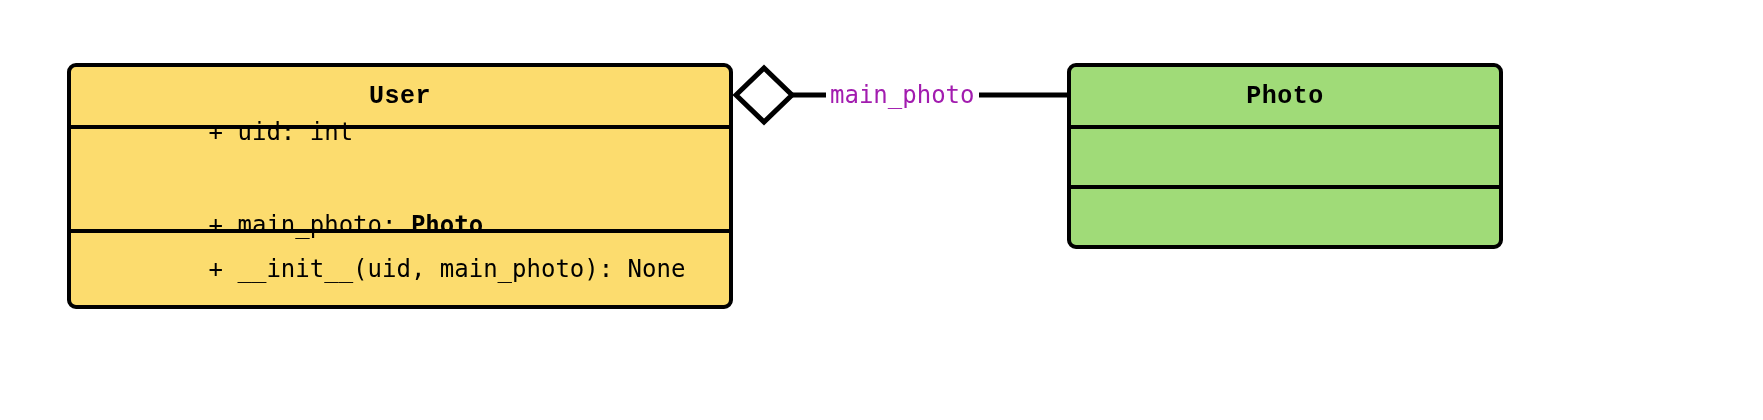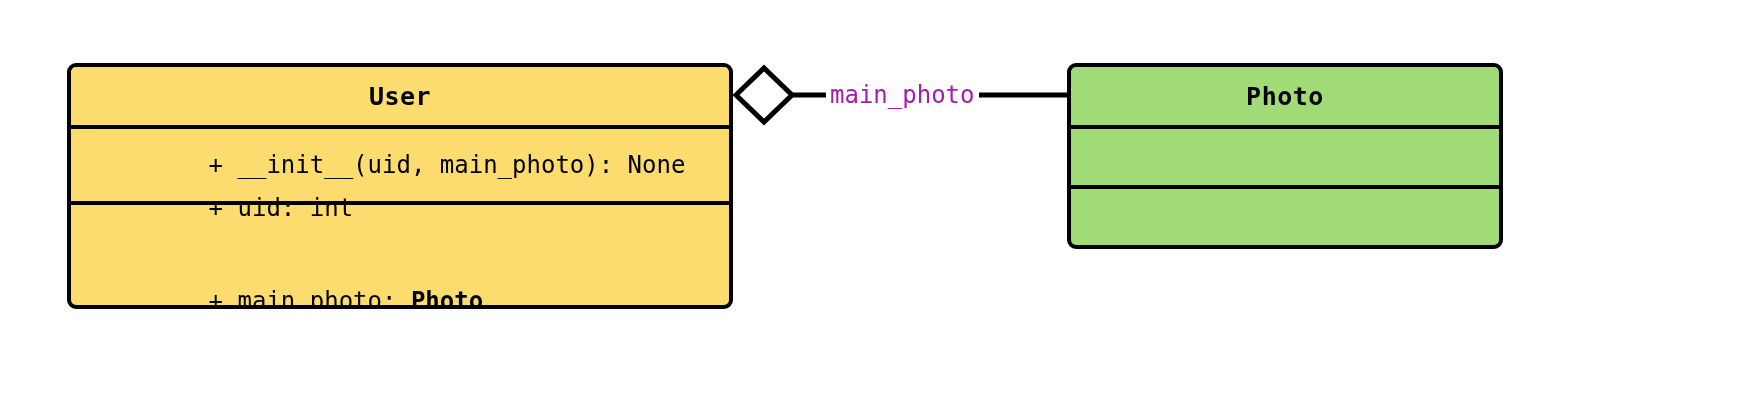--- a/index.html
+++ b/index.html
@@ -40,20 +40,21 @@
   }
 
   .class-title {
     text-align: center;
     font-weight: bold;
     letter-spacing: 0.5px;
     color: #000000;
     display: flex;
     align-items: center;
     justify-content: center;
+    font-family: Liberation Mono, monospace;
   }
 
   .member-list {
     display: flex;
     flex-direction: column;
     justify-content: center;
     color: #000000;
   }
   .member-row {
     white-space: pre;
@@ -133,32 +134,32 @@
 </style>
 </head>
 <body>
 
 <div id="diagram-canvas">
 
   <div class="uml-class" id="class-user">
 
     <div class="compartment class-title">User</div>
 
-    <div class="compartment member-list methods">
-      <div class="member-row">
-        <span>+ __init__(uid, main_photo): None</span>
-      </div>
-    </div>
-
     <div class="compartment member-list attributes">
       <div class="member-row">
         <span>+ uid: int</span>
       </div>
       <div class="member-row">
         <span>+ main_photo: </span><span class="bold-type">Photo</span>
+      </div>
+    </div>
+
+    <div class="compartment member-list methods">
+      <div class="member-row">
+        <span>+ __init__(uid, main_photo): None</span>
       </div>
     </div>
 
   </div>
 
   <div id="association-aggregation">
     <svg width="345" height="90" viewBox="0 0 345 90" xmlns="http://www.w3.org/2000/svg">
 
       <polygon points="8,43 36,16 64,43 36,70" fill="#ffffff" stroke="#000000" stroke-width="5" stroke-linejoin="miter"></polygon>
 

